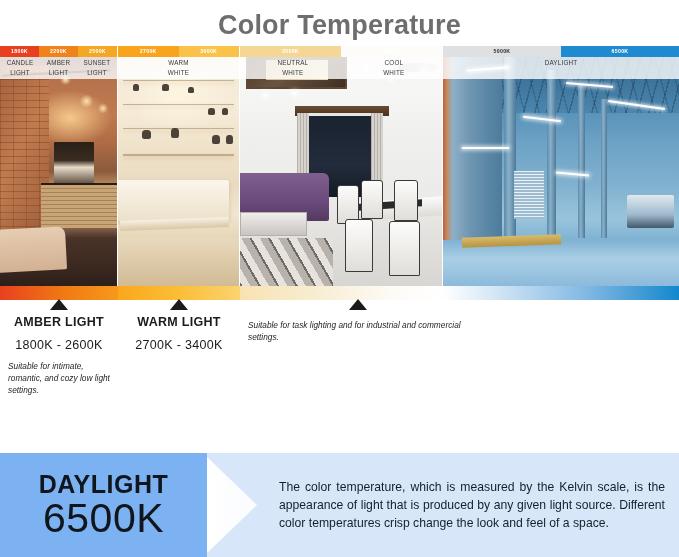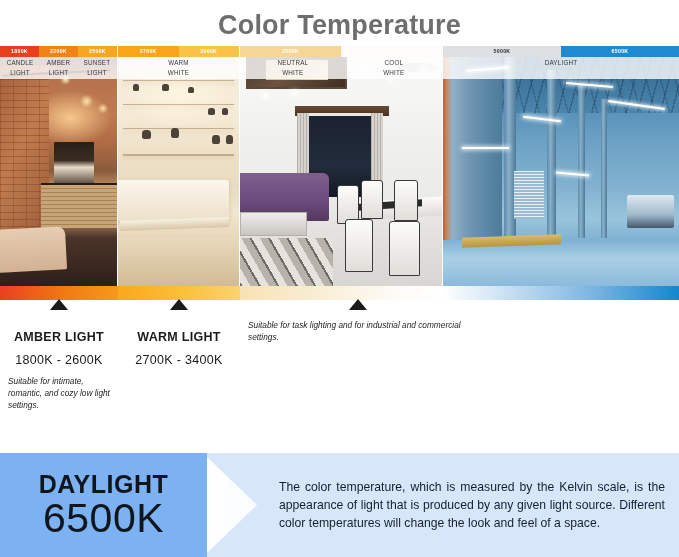--- a/index.html
+++ b/index.html
@@ -426,21 +426,21 @@
     margin: 0 auto;
     position: relative;
     top: -1px;
   }
   .cap-title {
     text-align: center;
     font-size: 12.5px;
     font-weight: bold;
     color: #1b1b1b;
     letter-spacing: 0.3px;
-    margin-top: 19px;
+    margin-top: 4px;
     white-space: nowrap;
   }
   .cap-range {
     text-align: center;
     font-size: 12.5px;
     color: #1b1b1b;
     letter-spacing: 0.3px;
     margin-top: 9px;
     white-space: nowrap;
   }
@@ -702,15 +702,15 @@
       <svg width="58" height="104" viewBox="0 0 58 104">
         <defs>
           <linearGradient id="chv" x1="0" y1="0" x2="1" y2="0">
             <stop offset="0" stop-color="#ffffff" stop-opacity="1"></stop>
             <stop offset="1" stop-color="#ffffff" stop-opacity="0.85"></stop>
           </linearGradient>
         </defs>
         <polygon points="0,4 0,100 50,52" fill="url(#chv)"></polygon>
       </svg>
     </div>
-    <div class="dl-text">The color temperature, which is measured by the Kelvin scale, is the appearance of light that is produced by any given light source. Different color temperatures will change the look and feel of a space.</div>
+    <div class="dl-text">The color temperature, which is measured by the Kelvin scale, is the appearance of light that is produced by any given light source. Different color temperatures crisp change the look and feel of a space.</div>
   </div>
 </div>
 
 </body></html>

